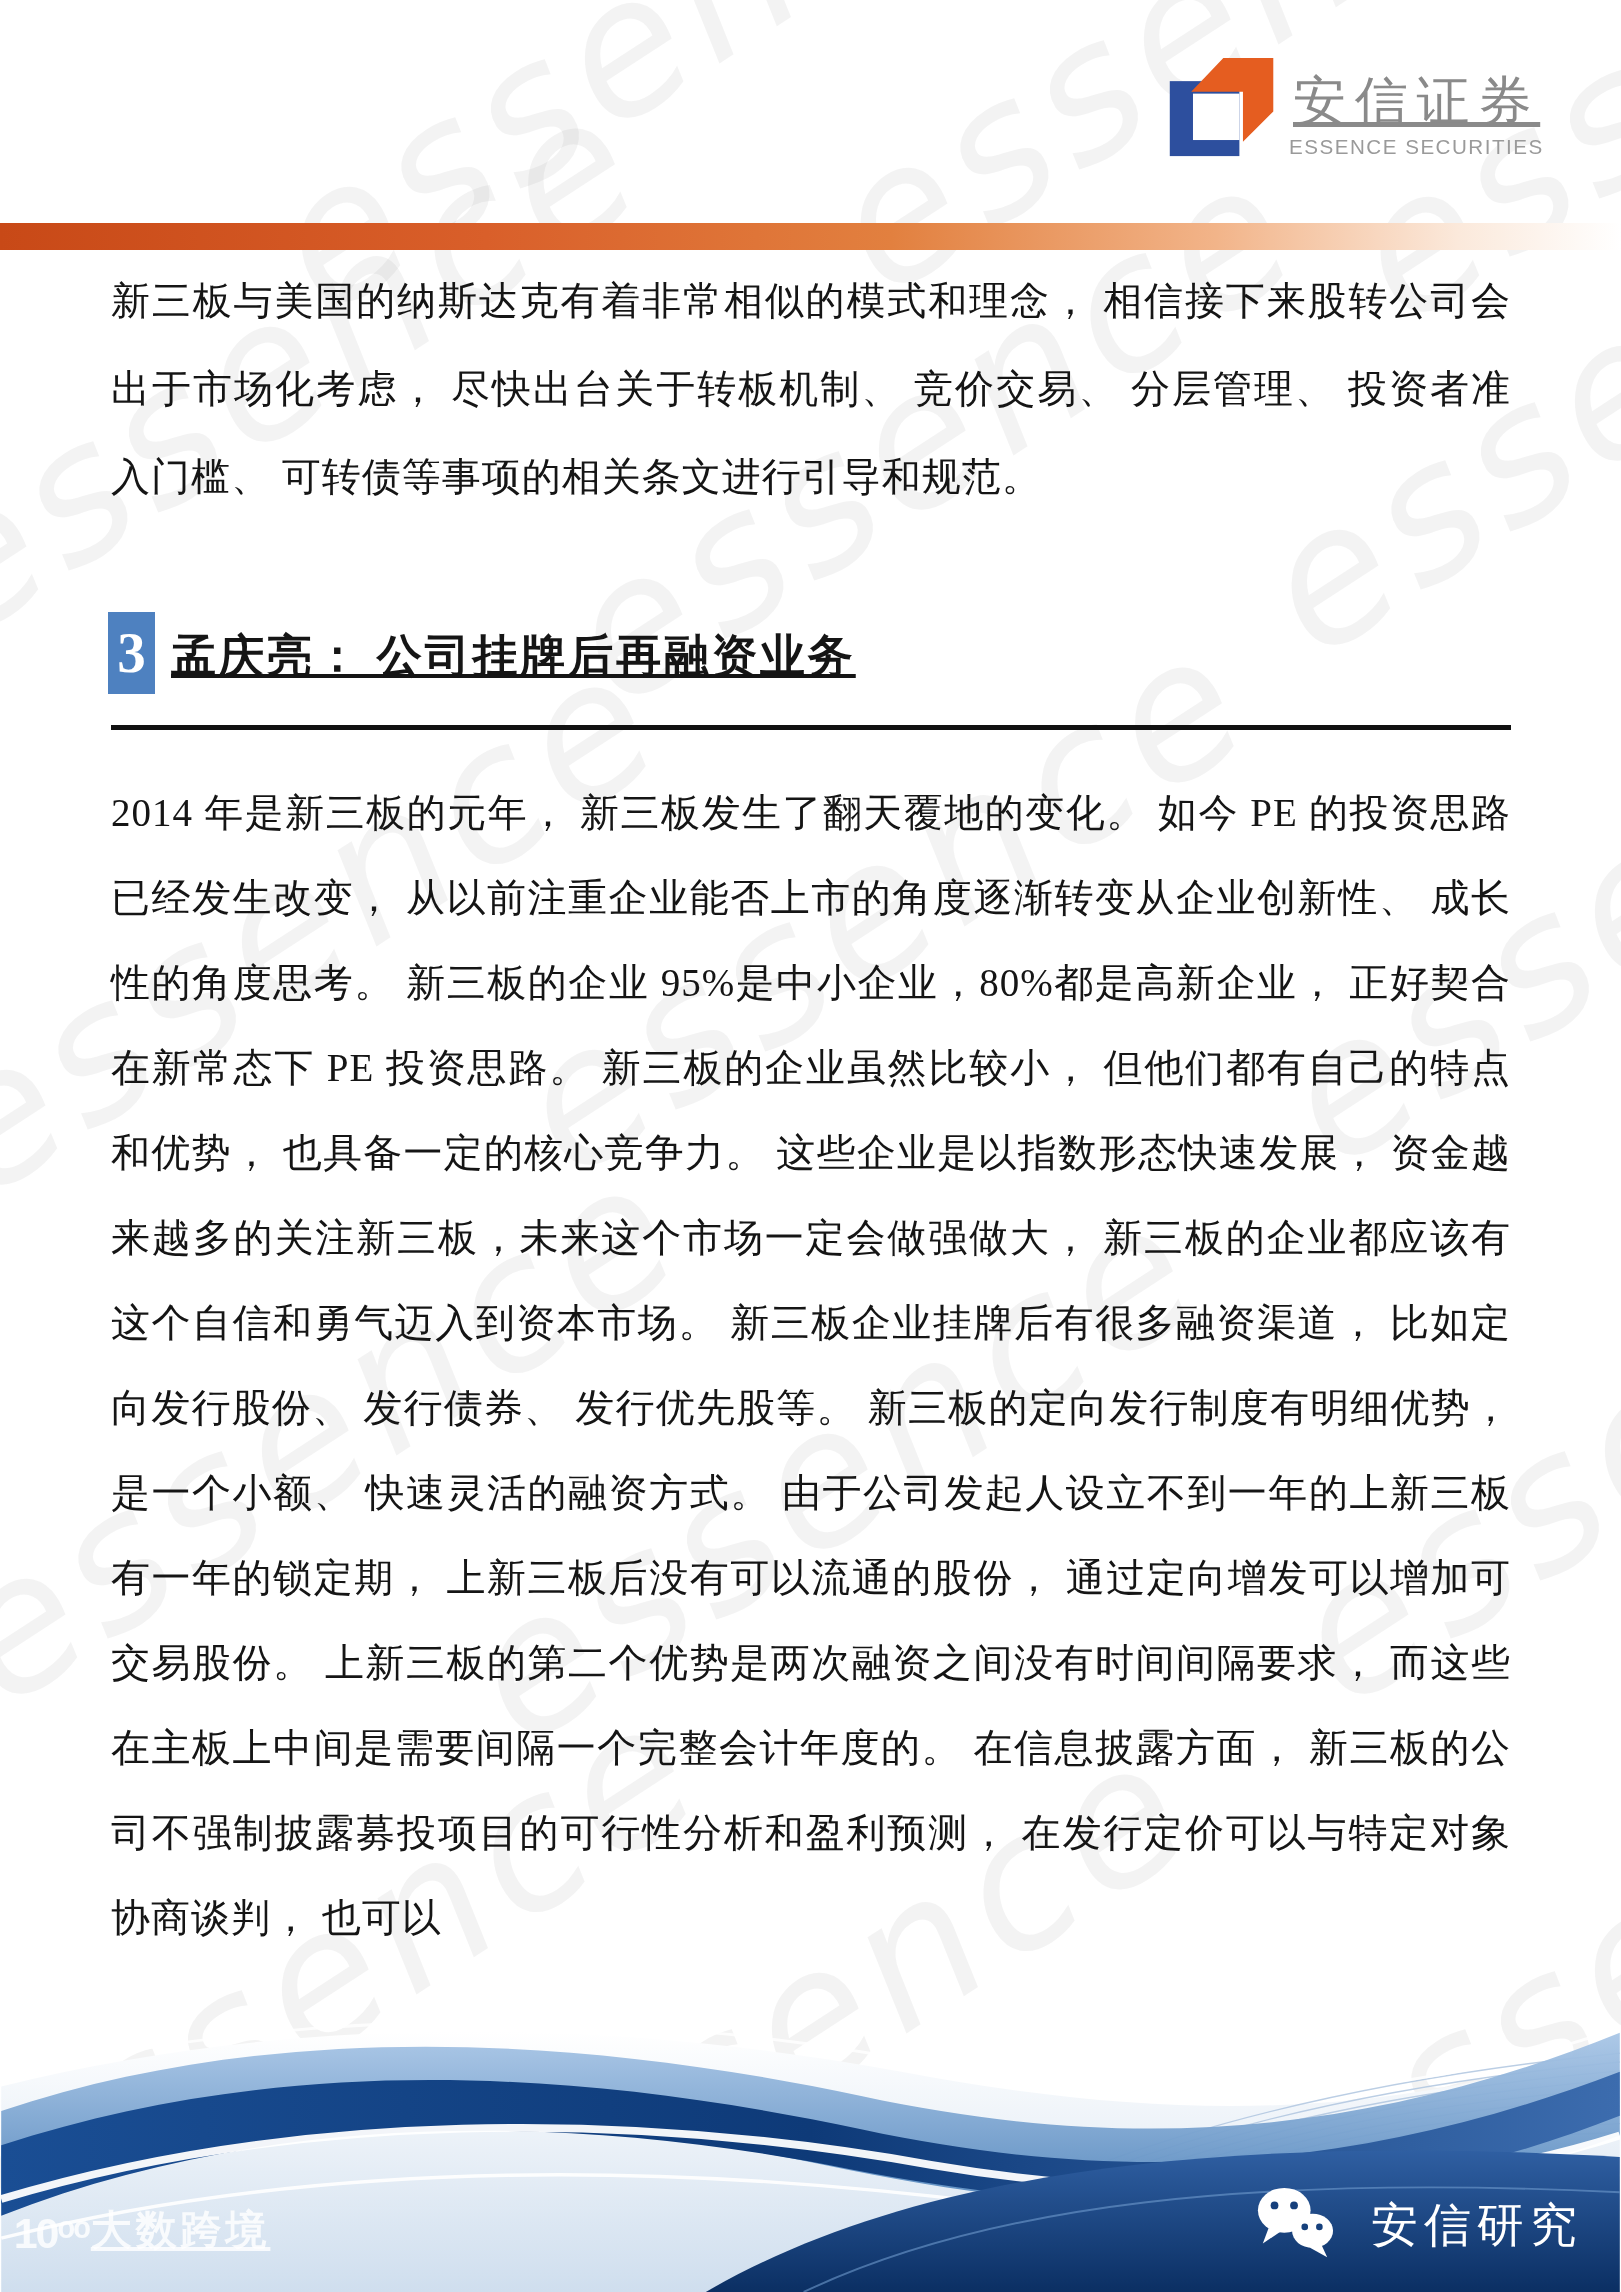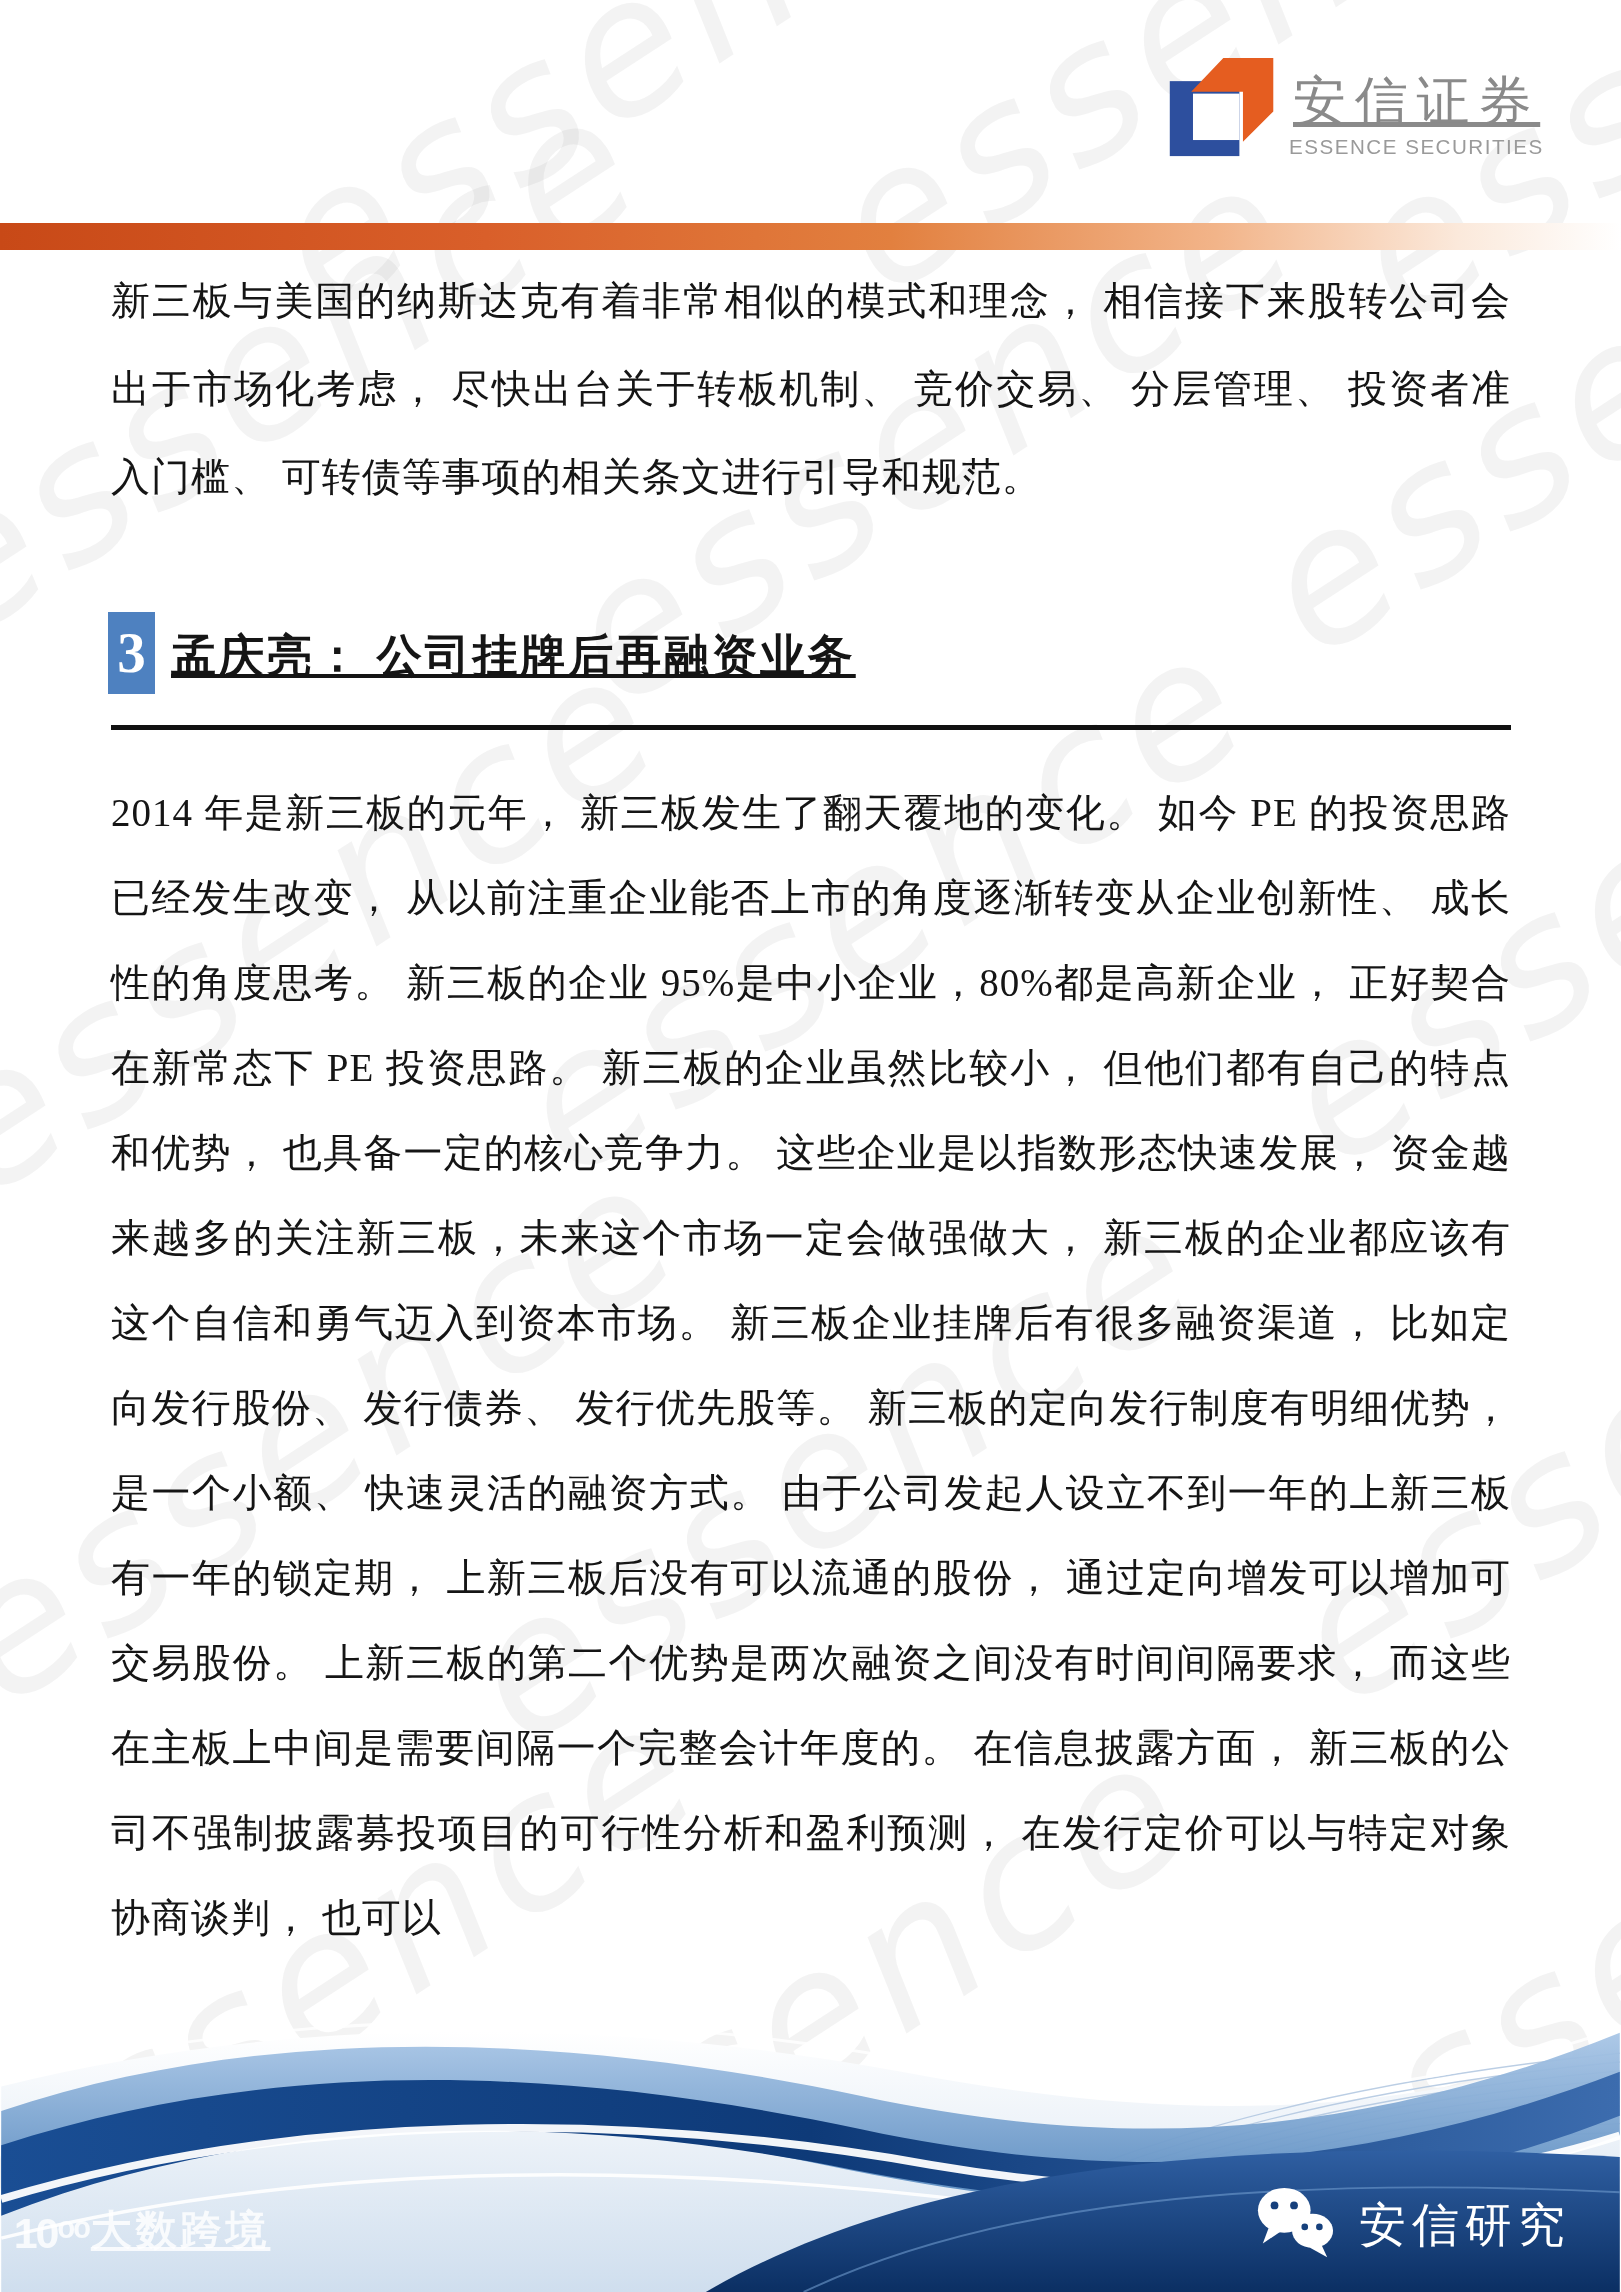--- a/index.html
+++ b/index.html
@@ -59,21 +59,21 @@
   .body-par {
     position:absolute; left:111px; top:770px; width:1400px;
     font-size:39px; line-height:85px; text-align:justify;
     letter-spacing:1px;
   }
 
   
   .waves { position:absolute; left:0; top:2018px; width:1621px; height:274px; }
   .wechat-badge {
     position:absolute; left:1253px; top:2176px; width:353px; height:98px;
-    display:flex; align-items:center; gap:22px;
+    display:flex; align-items:center; gap:34px;
   }
   .wechat-label {
     font-family:"Liberation Sans", sans-serif; font-size:47px; color:#ffffff;
     letter-spacing:5.9px; white-space:nowrap;
   }
   .footer-brand {
     position:absolute; left:13.7px; top:2203px; display:flex; align-items:flex-end; gap:2px;
     color:rgba(255,255,255,0.82); font-family:"Liberation Sans", sans-serif;
   }
   .footer-brand .mark { font-size:43px; font-weight:bold; letter-spacing:-2px; }

